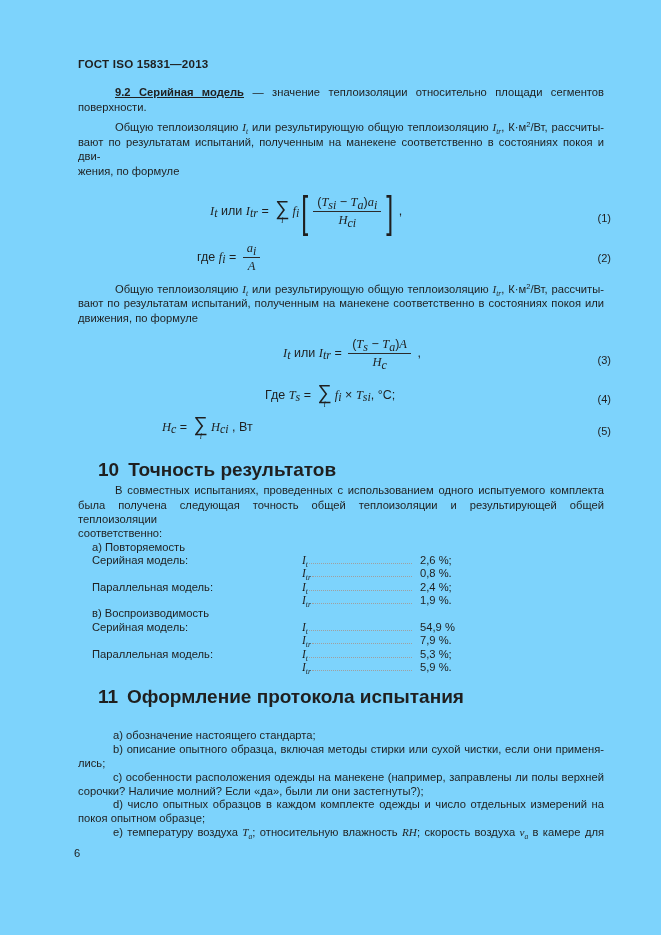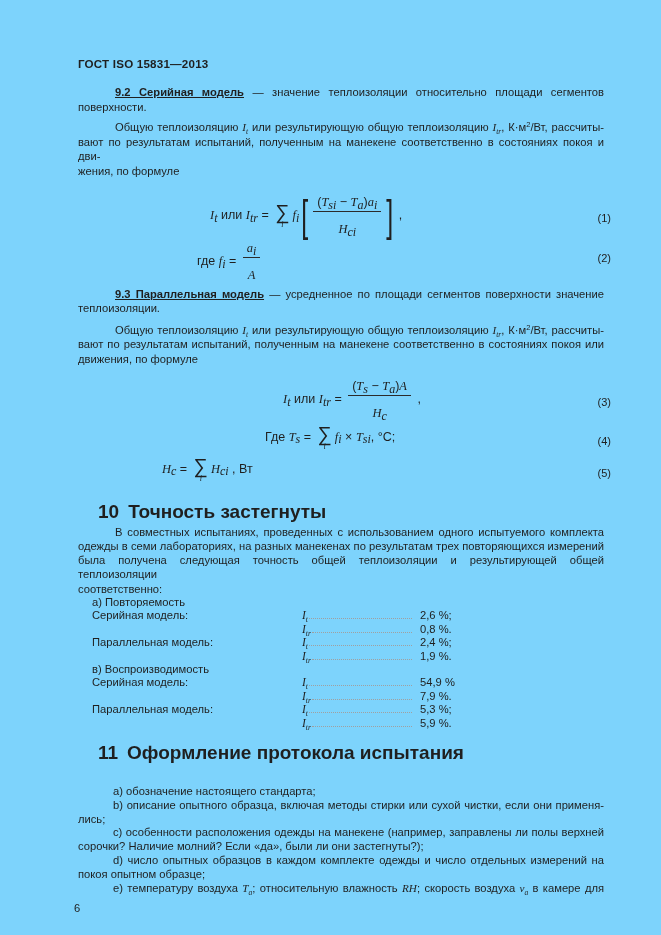--- a/index.html
+++ b/index.html
@@ -17,21 +17,21 @@
   sub{font-size:7.5px;vertical-align:-2.5px;line-height:0;}
   sup{font-size:7.5px;vertical-align:4px;line-height:0;}
 
   
   .formula-row{position:relative;display:flex;align-items:flex-start;}
   .formula{font-size:12.5px;}
   .formula sub{font-size:12px;}
   .formula .tline{line-height:normal;}
   .frac{display:inline-block;vertical-align:middle;text-align:center;margin:0 3px;}
   .fr-n{display:block;padding:0 4px 1px;}
-  .fr-d{display:block;border-top:1px solid #2b2b2b;padding:10px 4px 0;}
+  .fr-d{display:block;border-top:1px solid #2b2b2b;padding:1px 4px 0;}
   .sum{display:inline-flex;flex-direction:column;align-items:center;vertical-align:middle;margin:0 3px;}
   .sum-g{font-size:20px;line-height:18px;}
   .sum-l{font-size:8px;line-height:7px;font-family:"Liberation Serif",serif;font-style:italic;}
   .brk{display:inline-block;transform:scaleY(1.8);font-size:25px;line-height:25px;
        vertical-align:middle;margin:0 2px;font-weight:400;}
   .eqno{position:absolute;right:-7px;top:50%;transform:translateY(-50%);font-size:11px;}
 
   
   .sec-heading{display:flex;gap:9px;margin-left:20px;font-weight:bold;font-size:19px;line-height:17px;}
 
@@ -79,24 +79,20 @@
       <span class="eqno">(1)</span>
     </div>
 
     <div class="formula-row" style="margin-top:0;height:34px;margin-left:119px">
       <span class="formula">
           <div class="tline">где  <span class="it">f</span><sub class="it">i</sub> = <span class="frac"><span class="fr-n"><span class="it">a</span><sub class="it">i</sub></span><span class="fr-d"><span class="it">A</span></span></span></div>
         </span>
       <span class="eqno">(2)</span>
     </div>
 
-    <div class="para" style="margin-top:12px">
-        <div class="tline just" style="padding-left: 37px;"><span class="bd">9.3 Параллельная модель</span> — усредненное по площади сегментов поверхности значение</div>
-        <div class="tline">теплоизоляции.</div>
-      </div>
 
     <div class="para" style="margin-top:7px">
         <div class="tline just" style="padding-left: 37px;">Общую теплоизоляцию <span class="it">I</span><sub class="it">t</sub> или результирующую общую теплоизоляцию <span class="it">I</span><sub class="it">tr</sub>, К·м<sup>2</sup>/Вт, рассчиты-</div>
         <div class="tline just">вают по результатам испытаний, полученным на манекене соответственно в состояниях покоя или</div>
         <div class="tline">движения, по формуле</div>
       </div>
 
     <div class="formula-row" style="margin-top:12px;height:46px;margin-left:205px">
       <span class="formula">
           <div class="tline"><span class="it">I</span><sub class="it">t</sub> или <span class="it">I</span><sub class="it">tr</sub> = <span class="frac"><span class="fr-n">(<span class="it">T</span><sub class="it">s</sub> − <span class="it">T</span><sub class="it">a</sub>)<span class="it">A</span></span><span class="fr-d"><span class="it">H</span><sub class="it">c</sub></span></span> ,</div>
@@ -119,26 +115,25 @@
           <div class="tline"><span class="it">H</span><sub class="it">c</sub> = <span class="sum">
               <span class="sum-g">∑</span>
               <span class="sum-l">i</span>
             </span><span class="it">H</span><sub class="it">ci</sub> , Вт</div>
         </span>
       <span class="eqno">(5)</span>
     </div>
 
     <div class="sec-heading" style="margin-top:14px">
       <span>10</span>
-      <span>Точность застегнуты</span>
+      <span>Точность результатов</span>
     </div>
 
     <div class="para" style="margin-top:5px;line-height:14.3px">
         <div class="tline just" style="padding-left: 37px;">В совместных испытаниях, проведенных с использованием одного испытуемого комплекта</div>
-        <div class="tline just">одежды в семи лабораториях, на разных манекенах по результатам трех повторяющихся измерений</div>
         <div class="tline just">была получена следующая точность общей теплоизоляции и результирующей общей теплоизоляции</div>
         <div class="tline">соответственно:</div>
       </div>
 
     <div class="acc">
       <div class="acc-letter">а) Повторяемость</div>
 
       <div class="acc-row">
         <span class="acc-label">Серийная модель:</span>
         <span class="acc-mid">

